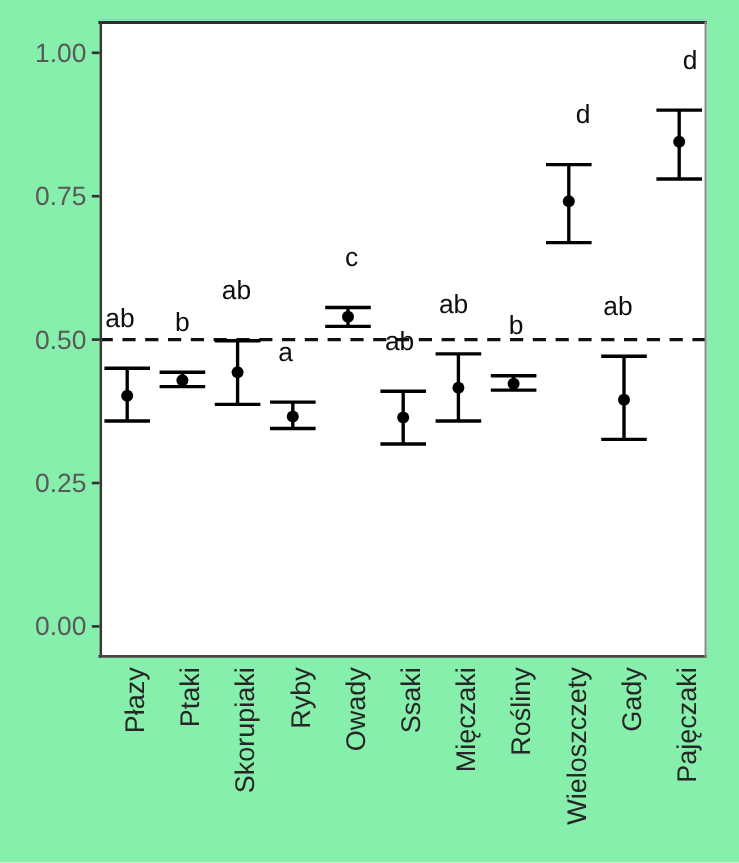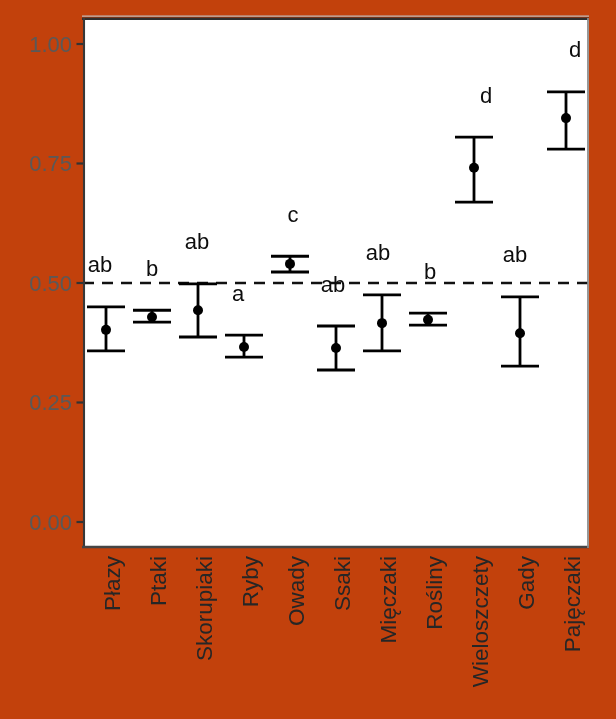--- a/index.html
+++ b/index.html
@@ -4,21 +4,21 @@
 <style>
   html, body {
     margin: 0;
     padding: 0;
     background: #ffffff;
   }
   .figure {
     position: relative;
     width: 616px;
     height: 719px;
-    background: #c2410c;
+    background: #86efac;
     font-family: "Liberation Sans", sans-serif;
     overflow: hidden;
   }
   svg text {
     font-family: "Liberation Sans", sans-serif;
   }
 </style>
 </head>
 <body>
 

